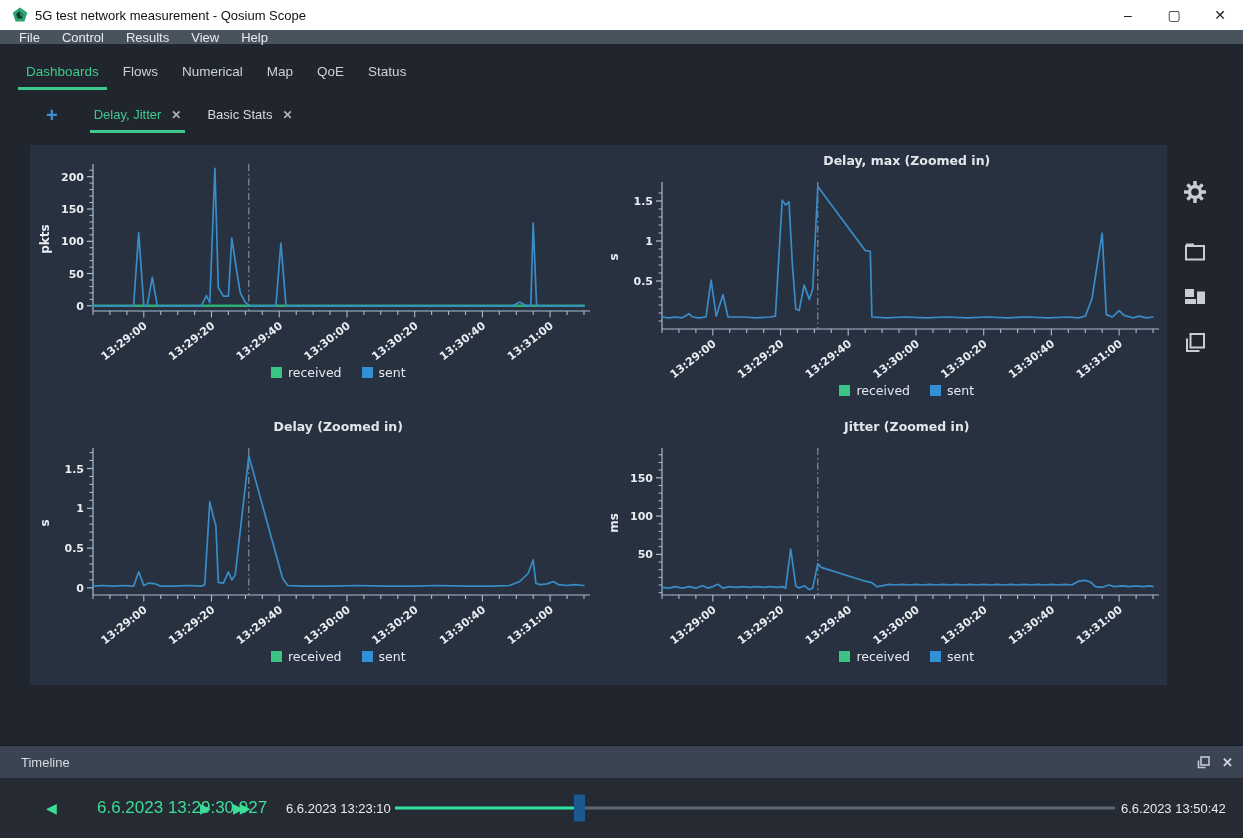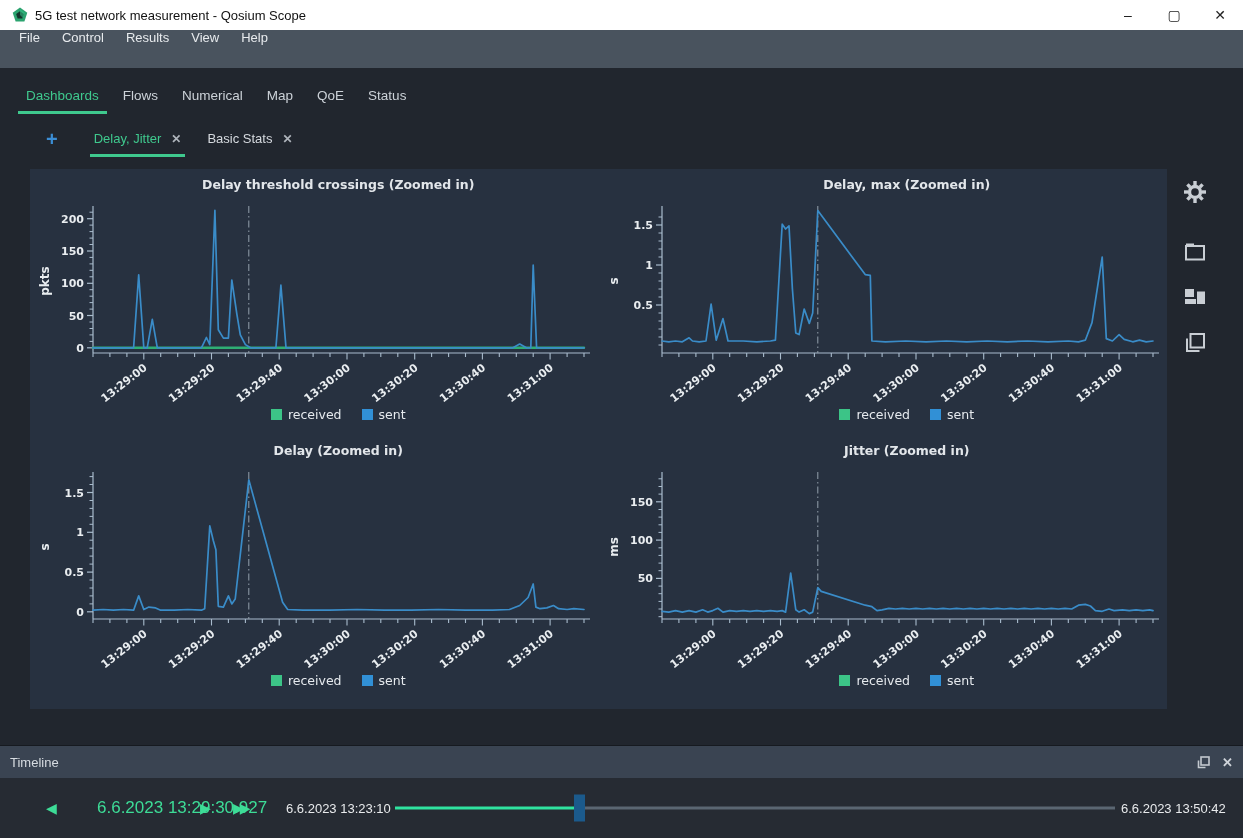--- a/index.html
+++ b/index.html
@@ -4,21 +4,21 @@
 <style>
   * { margin:0; padding:0; box-sizing:border-box; }
   html,body { width:1243px; height:838px; overflow:hidden; background:#21262e;
               font-family:"Liberation Sans", sans-serif; }
   .titlebar { height:30px; background:#ffffff; display:flex; align-items:center; padding-left:12px; }
   .titlebar .logo { width:16px; height:16px; margin-right:7px; }
   .titlebar .title { font-size:13px; color:#111; }
   .win-controls { margin-left:auto; display:flex; }
   .win-btn { width:46px; height:30px; display:flex; align-items:center; justify-content:center;
              color:#222; font-size:14px; }
-  .menubar { height:38px; background:#49535e; display:flex; align-items:flex-start; padding-left:8px; }
+  .menubar { height:14px; background:#49535e; display:flex; align-items:flex-start; padding-left:8px; }
   .menu-item { color:#e8ebee; font-size:13px; padding:0 11px; }
   .main-tabs { display:flex; gap:8px; margin:20px 0 0 18px; }
   .main-tab { font-size:13.5px; color:#ccd2d8; padding:0 8px 8px 8px; border-bottom:3px solid transparent; }
   .main-tab.active { color:#3fc98e; border-bottom-color:#3fc98e; }
   .dash-tabs { display:flex; align-items:flex-start; margin:15px 0 0 32px; }
   .add-tab { color:#3b8dd4; font-size:20px; font-weight:bold; padding:0 14px; line-height:20px; }
   .dtab { display:flex; gap:10px; align-items:center; font-size:13px; color:#d6dadf;
           margin-left:18px; padding:2px 4px 8px 4px; border-bottom:3px solid transparent; }
   .dtab.active { border-bottom-color:#3fc98e; }
   .dtab.active .dtab-label { color:#3fc98e; }
@@ -31,21 +31,21 @@
                  font-size:12.5px; font-weight:bold; color:#e2e6ea; height:18px; }
   .legend { display:flex; justify-content:center; gap:20px; padding-left:48px; margin-top:-6px;
             font-family:"DejaVu Sans", sans-serif; font-size:12.5px; color:#e6eaee; }
   .legend-item { display:flex; align-items:center; gap:6px; }
   .legend-swatch { width:11px; height:11px; display:inline-block; }
   .right-toolbar { position:absolute; left:1181px; top:180px; width:28px; display:flex;
                    flex-direction:column; align-items:center; }
   .rt-icon { margin-bottom:0; }
   .timeline { position:absolute; left:0; bottom:0; width:1243px; }
   .tl-header { height:33px; background:#3a4452; border-top:1px solid #161a20; display:flex;
-               align-items:center; padding:0 10px 0 10px; }
+               align-items:center; padding:0 10px 0 21px; }
   .tl-title { color:#d7dce1; font-size:13px; }
   .tl-header-icons { margin-left:auto; display:flex; align-items:center; gap:12px; }
   .tl-close { color:#cfd4da; font-size:13px; font-weight:bold; }
   .tl-body { height:60px; background:#262b33; position:relative; }
   .tl-el { position:absolute; top:50%; transform:translateY(-50%); }
   .green-btn { color:#3ddc97; font-size:14px; }
   .ff { letter-spacing:-4px; }
   .tl-time-green { color:#3ddc97; font-size:17px; }
   .tl-time-white { color:#e8eaec; font-size:13px; }
   .track { left:395px; width:720px; height:3px; }
@@ -93,21 +93,21 @@
     <span class="dtab-label">Delay, Jitter</span>
     <span class="dtab-close">✕</span>
   </div>
   <div class="dtab">
     <span class="dtab-label">Basic Stats</span>
     <span class="dtab-close">✕</span>
   </div>
 </div>
 
 <div class="panel">
-  <figure class="chart"><div class="chart-title">Delay threshold crossings (Zoomed in)</div><svg width="556" height="214" viewBox="0 0 556 214">
+  <figure class="chart"><svg width="556" height="214" viewBox="0 0 556 214">
         <style>.tick{font:bold 11px "DejaVu Sans",sans-serif;fill:#e9edf0}.ylab{font:bold 12px "DejaVu Sans",sans-serif;fill:#e9edf0}</style>
         <g>
           <line x1="57" y1="11" x2="57" y2="158" stroke="#a9bccd" stroke-width="1.2"></line>
           <line x1="53.5" y1="146.4" x2="57" y2="146.4" stroke="#a9bccd" stroke-width="1"></line>
           <line x1="53.5" y1="139.9" x2="57" y2="139.9" stroke="#a9bccd" stroke-width="1"></line>
           <line x1="53.5" y1="133.5" x2="57" y2="133.5" stroke="#a9bccd" stroke-width="1"></line>
           <line x1="53.5" y1="127.0" x2="57" y2="127.0" stroke="#a9bccd" stroke-width="1"></line>
           <line x1="53.5" y1="114.1" x2="57" y2="114.1" stroke="#a9bccd" stroke-width="1"></line>
           <line x1="53.5" y1="107.6" x2="57" y2="107.6" stroke="#a9bccd" stroke-width="1"></line>
           <line x1="53.5" y1="101.2" x2="57" y2="101.2" stroke="#a9bccd" stroke-width="1"></line>

